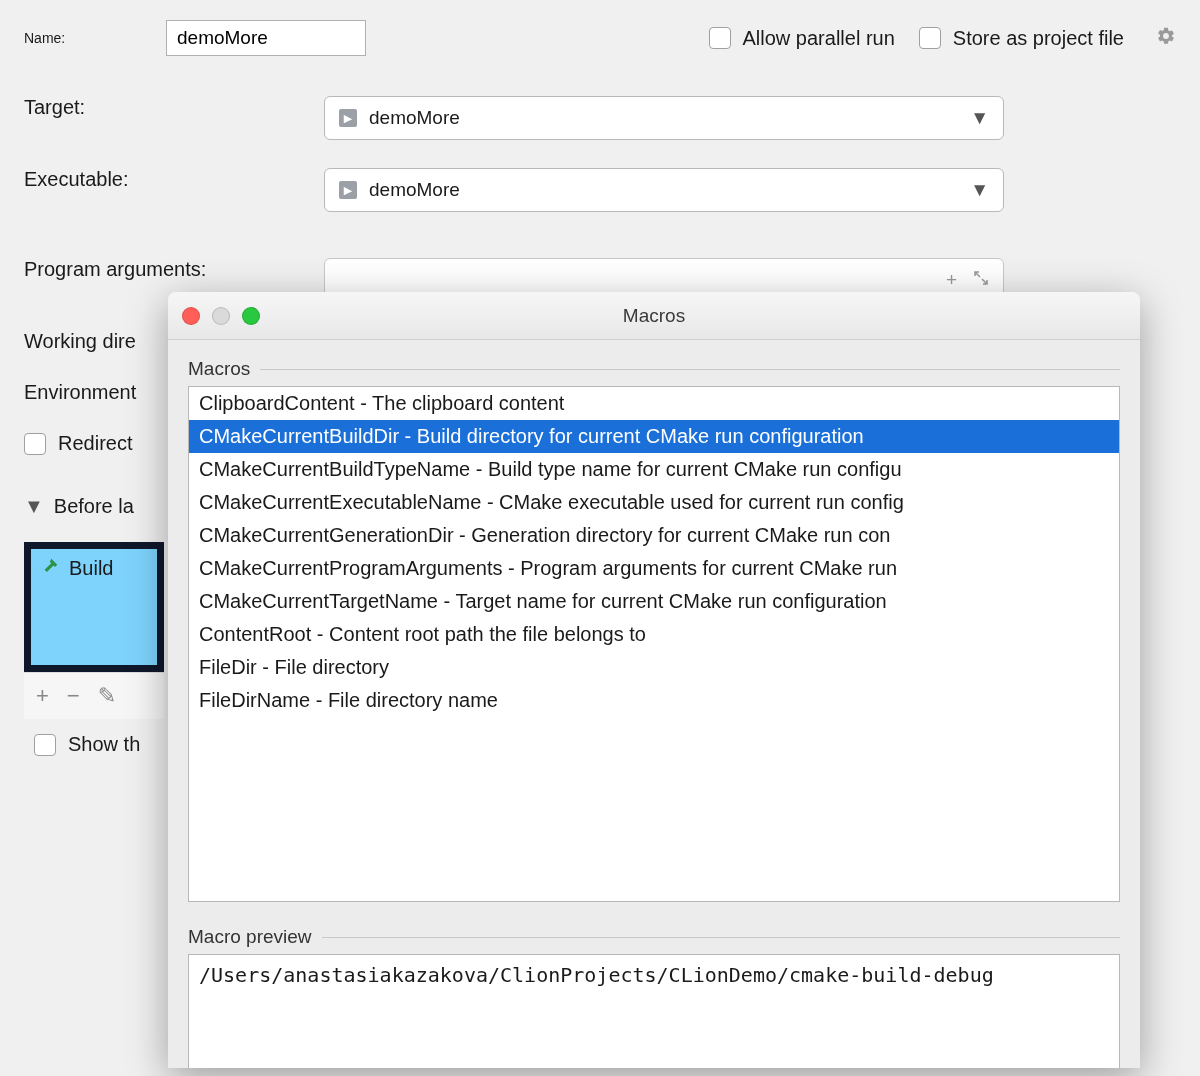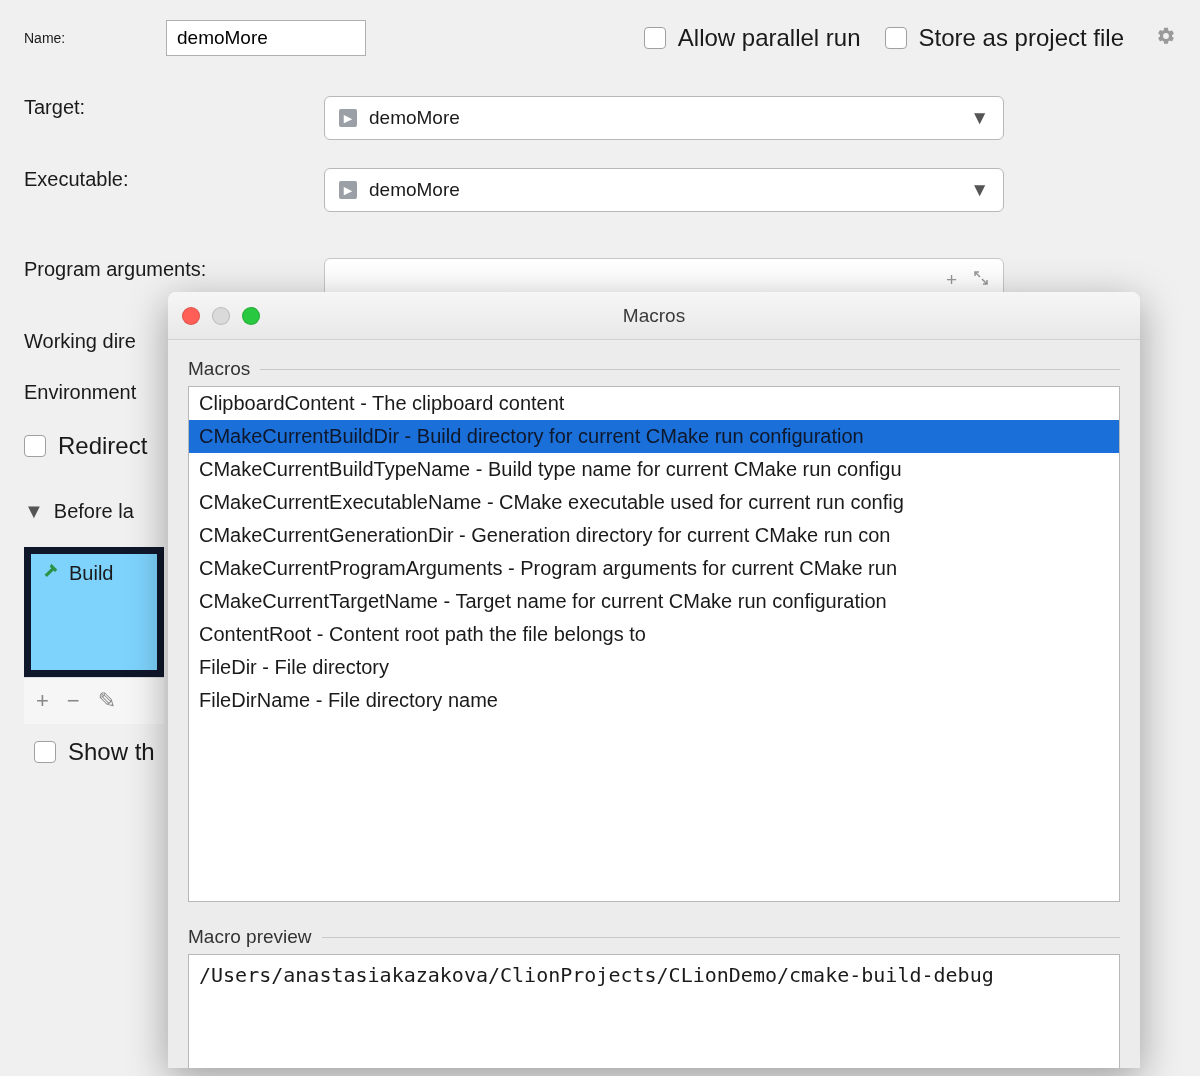--- a/index.html
+++ b/index.html
@@ -43,21 +43,21 @@
   border: 1px solid #a0a0a0;
   border-radius: 4px;
   background: #fff;
   display: inline-block;
   margin-right: 12px;
   flex-shrink: 0;
 }
 .checkbox-row {
   display: flex;
   align-items: center;
-  font-size: 24px;
+  font-size: 20px;
 }
 .top-row {
   display: flex;
   align-items: center;
   gap: 24px;
   margin-bottom: 40px;
 }
 .gear-icon {
   color: #9a9a9a;
   margin-left: 8px;
@@ -202,21 +202,21 @@
   overflow: hidden;
 }
 .macro-item {
   padding: 5px 10px;
   font-size: 20px;
   white-space: nowrap;
   overflow: hidden;
 }
 .macro-item.selected {
   background: #1a6fd8;
-  color: #0f172a;
+  color: #ffffff;
 }
 .preview-box {
   background: #fff;
   border: 1px solid #b8b8b8;
   height: 160px;
   padding: 8px 10px;
   font-size: 20px;
   font-family: Menlo, Consolas, monospace;
   word-break: break-all;
 }

